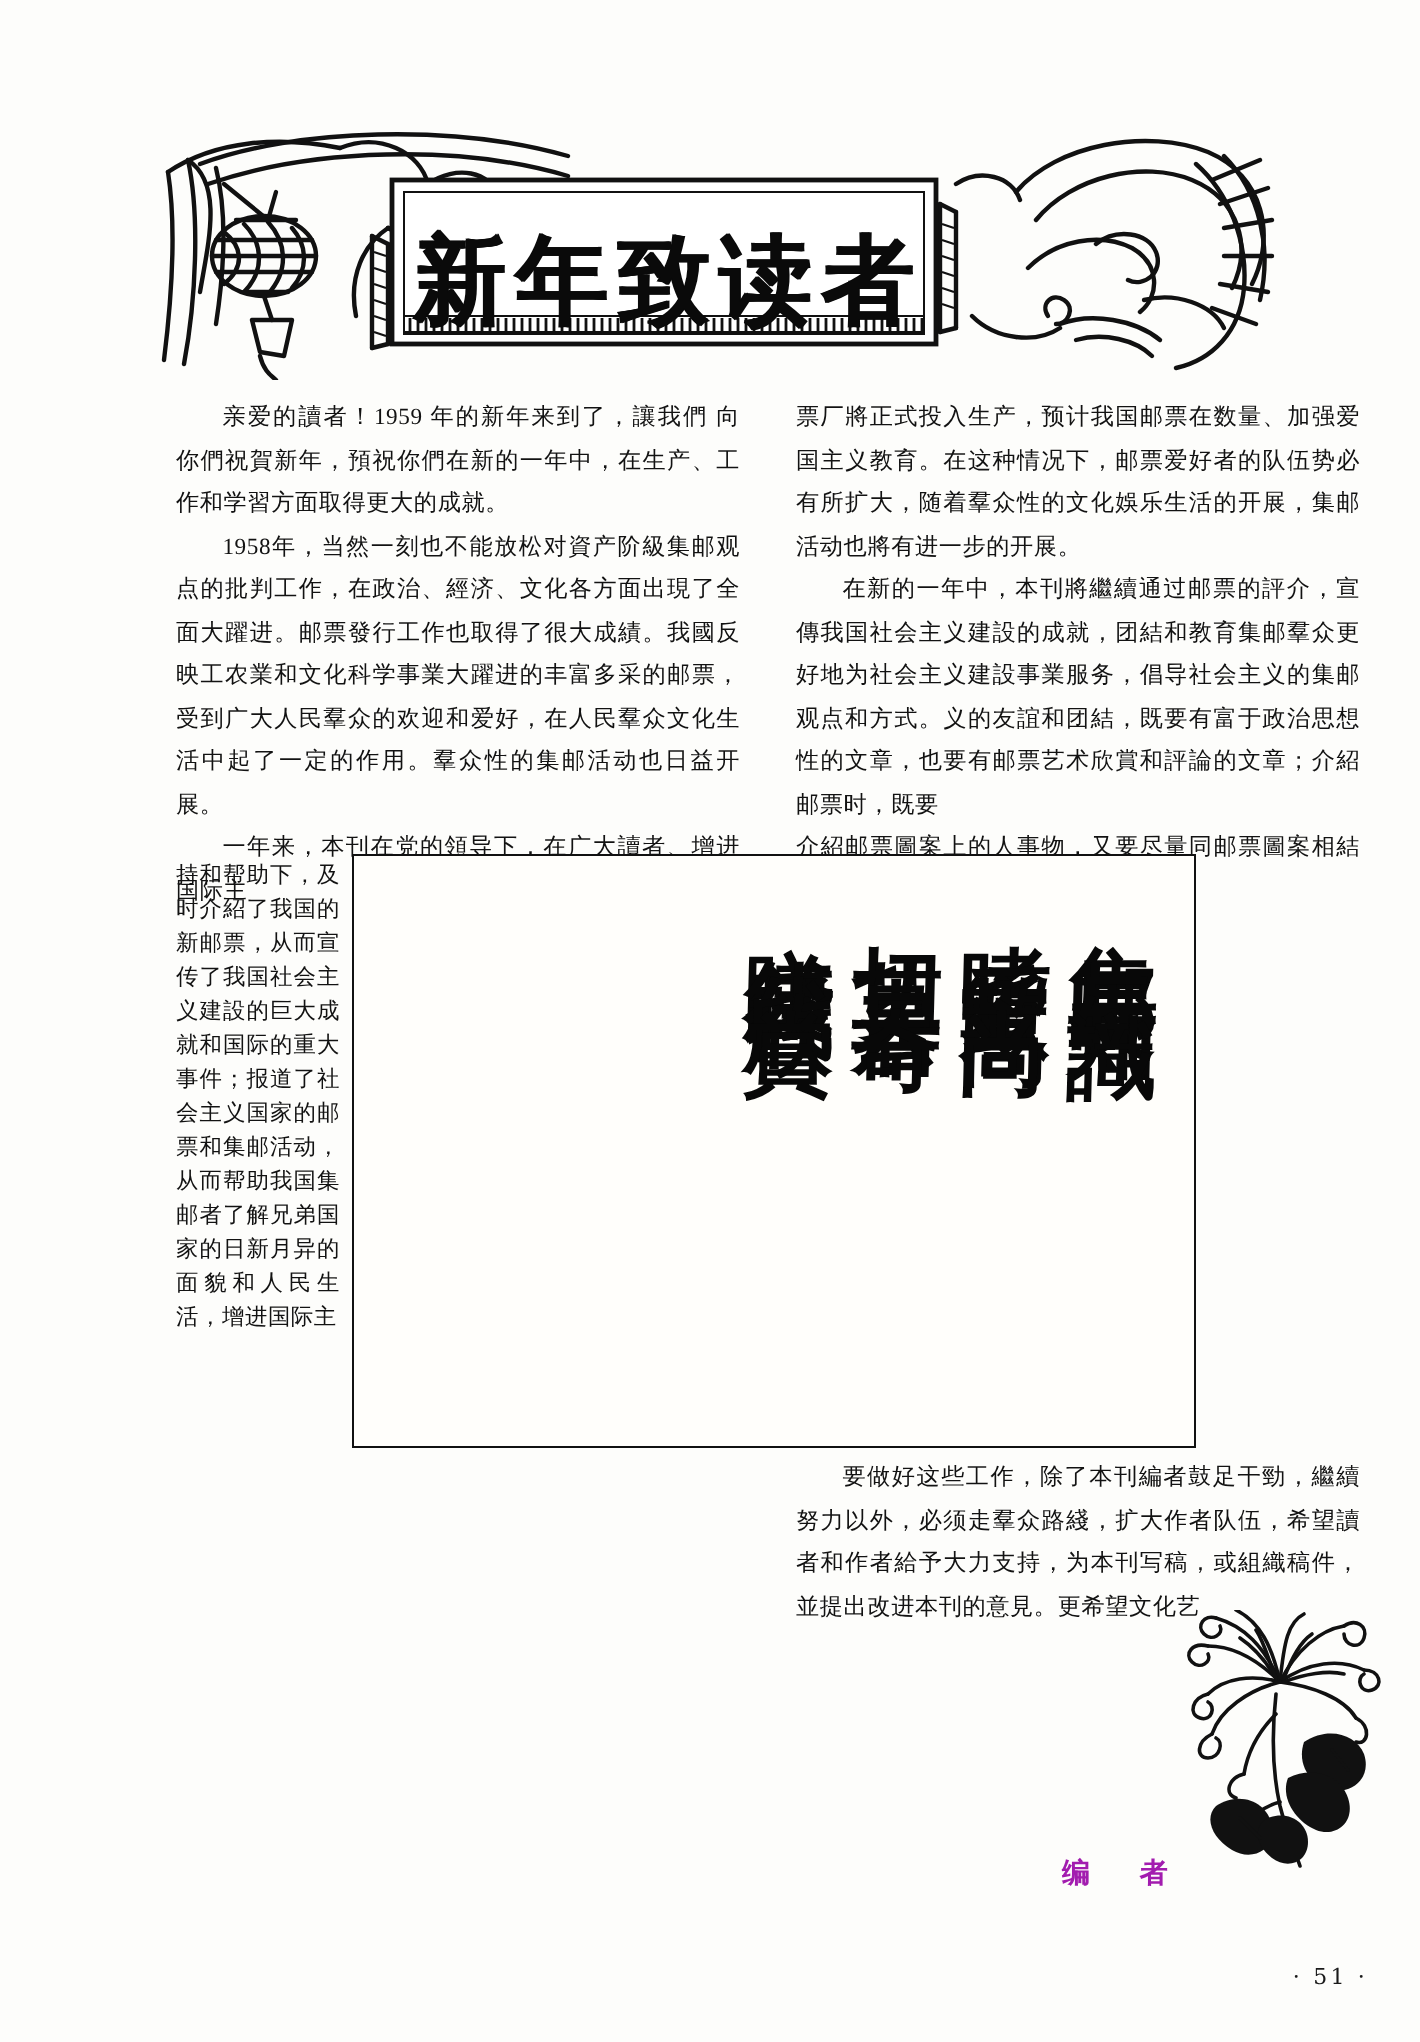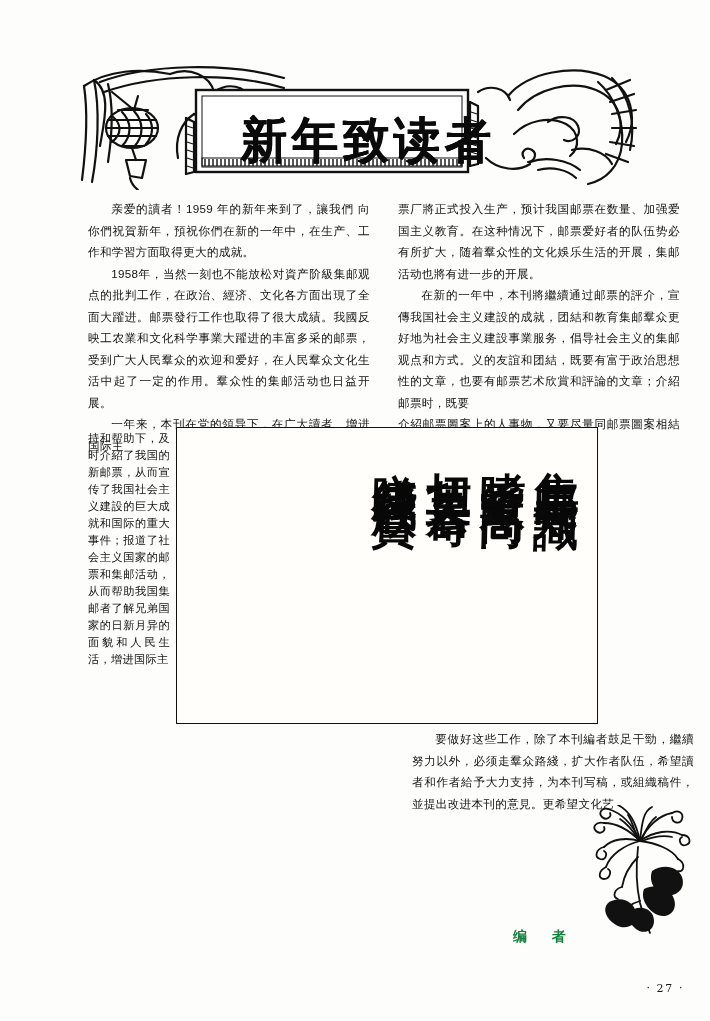--- a/index.html
+++ b/index.html
@@ -27,62 +27,62 @@
     position: absolute;
     left: 78px;
     top: 62px;
     width: 560px;
     height: 128px;
   }
   .masthead svg { display: block; }
 
   .title-plate {
     position: absolute;
-    left: 196px;
+    left: 207px;
     top: 88px;
     width: 300px;
     height: 104px;
     display: flex;
     align-items: center;
-    justify-content: flex-end;
+    justify-content: flex-start;
     pointer-events: none;
   }
   .title-text {
     font-family: "DejaVu Sans", "Liberation Sans", sans-serif;
     font-size: 46px;
     font-weight: 700;
     letter-spacing: 5px;
     color: #0a0a0a;
     line-height: 1;
     transform: scaleY(1.06);
     text-shadow: 0.6px 0 0 #0a0a0a, -0.6px 0 0 #0a0a0a;
   }
 
   
   .col {
     position: absolute;
-    font-family: Liberation Sans, sans-serif;
+    font-family: Liberation Serif, serif;
     font-size: 11.6px;
     line-height: 21.5px;
     text-align: justify;
     text-justify: inter-ideograph;
     color: #121212;
     letter-spacing: 0.3px;
   }
   .col p { margin: 0; }
   .col p.indent { text-indent: 2em; }
 
   .col-left-top  { left: 88px;  top: 198px; width: 282px; }
   .col-right-top { left: 398px; top: 198px; width: 282px; }
 
   .col-left-narrow  { left: 88px;  top: 430px; width: 82px; font-size: 11.2px; line-height: 17px; }
   .col-right-narrow { left: 600px; top: 430px; width: 80px; font-size: 11.2px; line-height: 21.2px; }
 
   .col-left-bottom  { left: 88px;  top: 728px; width: 282px; }
-  .col-right-bottom { left: 412px; top: 728px; width: 282px; }
+  .col-right-bottom { left: 398px; top: 728px; width: 282px; }
   .col-right-bottom2{ left: 398px; top: 798px; width: 190px; }
 
   
   .calli-frame {
     position: absolute;
     left: 176px;
     top: 427px;
     width: 420px;
     height: 295px;
     border: 1.6px solid #111;
@@ -130,27 +130,27 @@
     position: absolute;
     left: 578px;
     top: 805px;
     width: 118px;
     height: 130px;
   }
 
   
   .editor-sign {
     position: absolute;
-    left: 513px;
+    left: 531px;
     top: 928px;
     font-family: "DejaVu Sans", "Liberation Sans", sans-serif;
     font-size: 14px;
     font-weight: 700;
     letter-spacing: 10px;
-    color: #15803d;
+    color: #a21caf;
   }
 
   
   .page-number {
     position: absolute;
     right: 26px;
     bottom: 26px;
     font-family: "DejaVu Serif", "Liberation Serif", serif;
     font-size: 11px;
     letter-spacing: 1.6px;
@@ -325,15 +325,15 @@
       </g>
       <g fill="none" stroke="#111" stroke-width="1.6" stroke-linecap="round">
         <path d="M88 70 L96 80"></path>
         <path d="M42 104 L52 114"></path>
       </g>
     </svg>
   </div>
 
   <div class="editor-sign">编  者</div>
 
-  <div class="page-number">· 27 ·</div>
+  <div class="page-number">· 51 ·</div>
 
 </div>
 
 </body></html>

